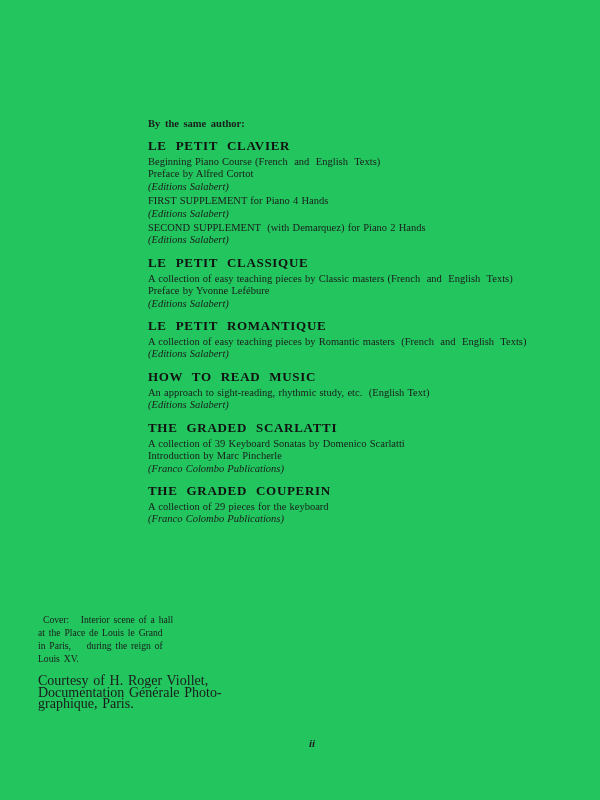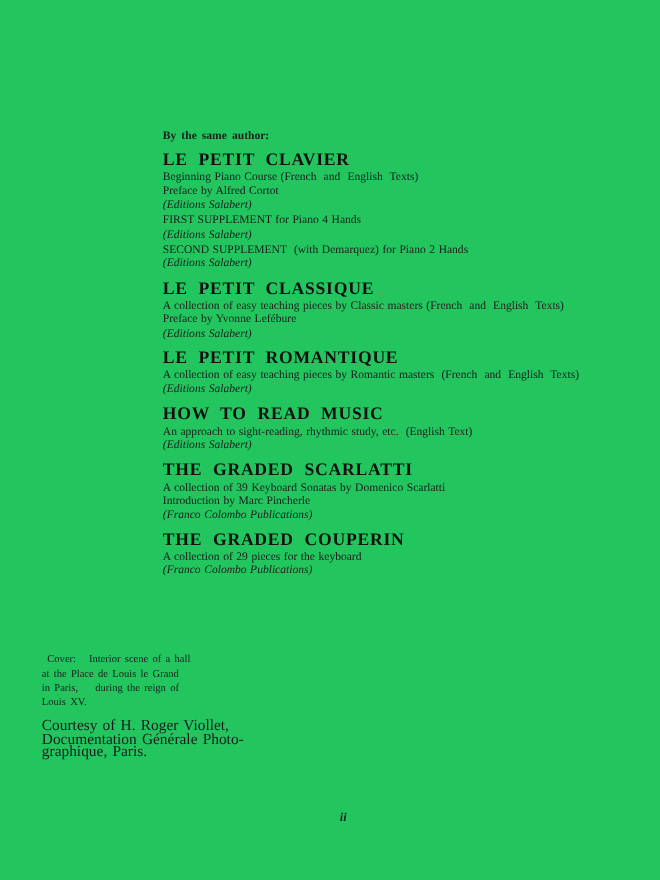--- a/index.html
+++ b/index.html
@@ -27,21 +27,21 @@
   .intro {
     font-weight: bold;
     font-size: 10.5px;
     line-height: 13px;
     word-spacing: 2px;
   }
   .book {
     margin-top: 8px;
   }
   .book-title {
-    font-size: 16px;
+    font-size: 13px;
     line-height: 16px;
     font-weight: bold;
     letter-spacing: 0.7px;
     word-spacing: 5px;
     color: #111;
     margin-bottom: 2px;
   }
   .bline {
     font-size: 10.5px;
     line-height: 12.4px;
@@ -64,20 +64,21 @@
     width: 180px;
     font-size: 9.6px;
     line-height: 13px;
     word-spacing: 1.5px;
   }
   .cover-note .cline {
     white-space: pre;
   }
   .cover-note .cline.first {
     padding-left: 5px;
+    margin-top: 20px;
   }
   .credit {
     margin-top: 10px;
     font-size: 14px;
     line-height: 11.5px;
     word-spacing: 1.2px;
   }
   .credit .cline {
     white-space: pre;
   }

